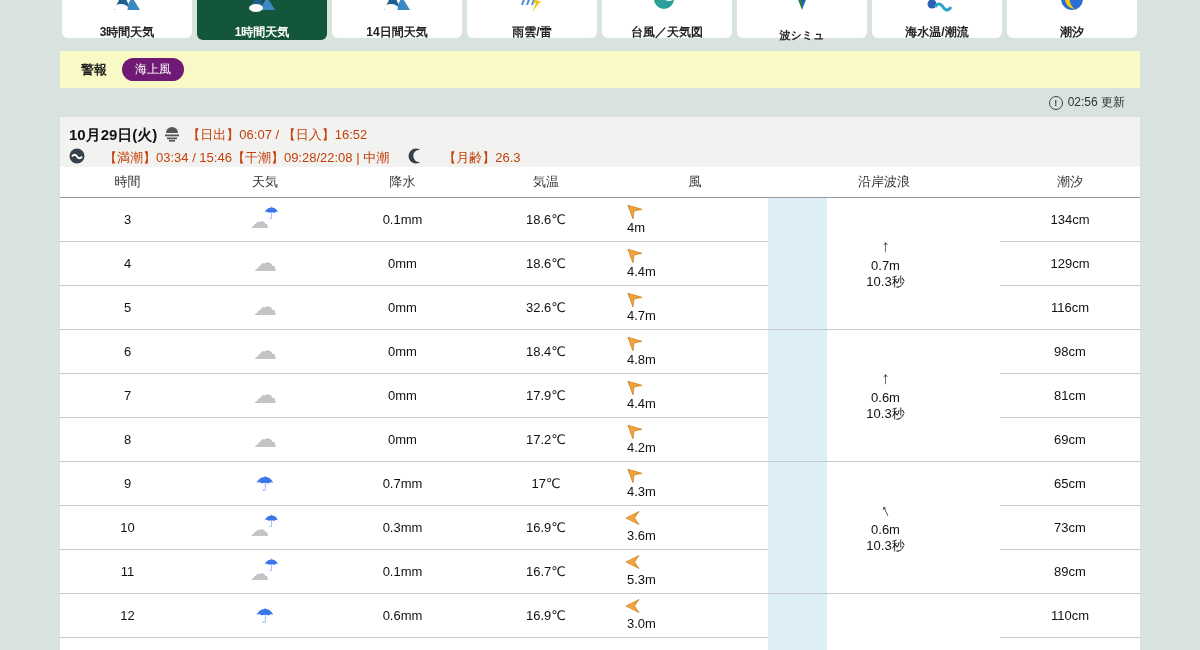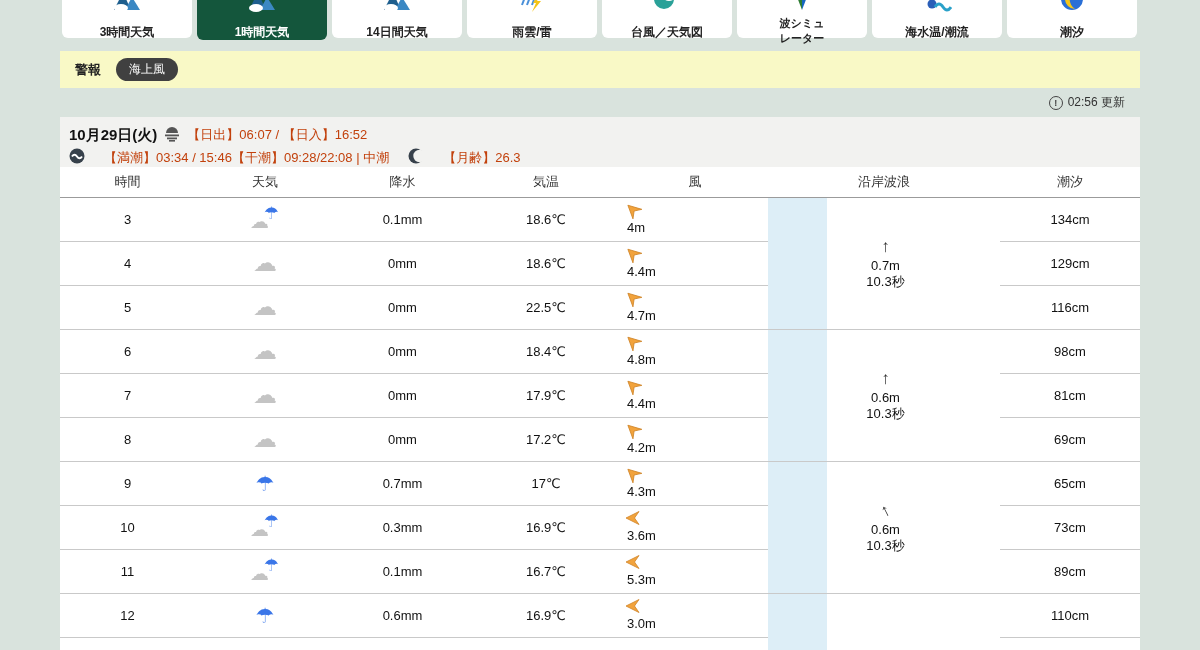--- a/index.html
+++ b/index.html
@@ -6,26 +6,26 @@
   html,body { width:1200px; height:650px; }
   body { font-family:"Liberation Sans","DejaVu Sans",sans-serif; color:#222; }
   .page { position:relative; width:1200px; height:650px; background:#d9e3dd; overflow:hidden; }
 
   
   .tabbar { position:absolute; left:62px; top:-28px; display:flex; gap:5px; }
   .tab { width:130px; height:66px; background:#ffffff; border-radius:6px; display:flex; flex-direction:column; align-items:center; cursor:pointer; }
   .tab.sel { height:68px; background:#14563c; color:#fff; }
   .ticon { height:30px; margin-top:12px; display:flex; align-items:center; justify-content:center; }
   .tlabel { font-size:12px; font-weight:bold; margin-top:12px; line-height:1.15; text-align:center; }
-  .tlabel2 { font-size:11px; font-weight:bold; margin-top:3px; line-height:1.1; text-align:left; }
-
-  
-  .alertbar { position:absolute; left:60px; top:51px; width:1080px; height:37px; background:#f9f9c6; display:flex; align-items:center; padding-left:15px; }
+  .tlabel2 { font-size:11px; font-weight:bold; margin-top:15px; line-height:1.1; text-align:left; }
+
+  
+  .alertbar { position:absolute; left:60px; top:51px; width:1080px; height:37px; background:#f9f9c6; display:flex; align-items:center; padding-left:21px; }
   .alert-label { font-size:13px; font-weight:bold; color:#222; }
-  .alert-badge { margin-left:15px; background:#404040; color:#fff; font-size:12px; padding:3px 13px; border-radius:12px; cursor:pointer; }
+  .alert-badge { margin-left:15px; background:#701a75; color:#fff; font-size:12px; padding:3px 13px; border-radius:12px; cursor:pointer; }
 
   
   .updated { position:absolute; top:94px; right:75px; display:flex; align-items:center; gap:5px; font-size:12px; color:#333; }
   .info-ic { width:14px; height:14px; border:1.4px solid #444; border-radius:50%; display:flex; align-items:center; justify-content:center; font-size:9px; font-weight:bold; color:#444; cursor:pointer; }
 
   
   .panel { position:absolute; left:60px; top:117px; width:1080px; background:#fff; }
   .datehead { height:50px; background:#f2f2f0; padding:7px 0 0 9px; }
   .dh-line { display:flex; align-items:center; gap:6px; }
   .dh-date { font-size:15px; font-weight:bold; color:#111; }
@@ -253,21 +253,21 @@
                 <span class="wdl">4.4m</span>
               </span>
             </td>
           <td>129cm</td>
         </tr>
 
         <tr>
           <td>5</td>
           <td><span class="ic-cloud">☁</span></td>
           <td>0mm</td>
-          <td>22.5℃</td>
+          <td>32.6℃</td>
           <td class="c-wd">
               <span class="wd-inner">
                 <span class="dart sw"><svg width="16" height="16" viewBox="0 0 16 16">
                     <path d="M1 8 L14 1.5 L9.5 8 L14 14.5 Z" fill="#f2a33c" stroke="#cf8428" stroke-width="0.8" stroke-linejoin="round"></path>
                   </svg></span>
                 <span class="wdl">4.7m</span>
               </span>
             </td>
           <td>116cm</td>
         </tr>

